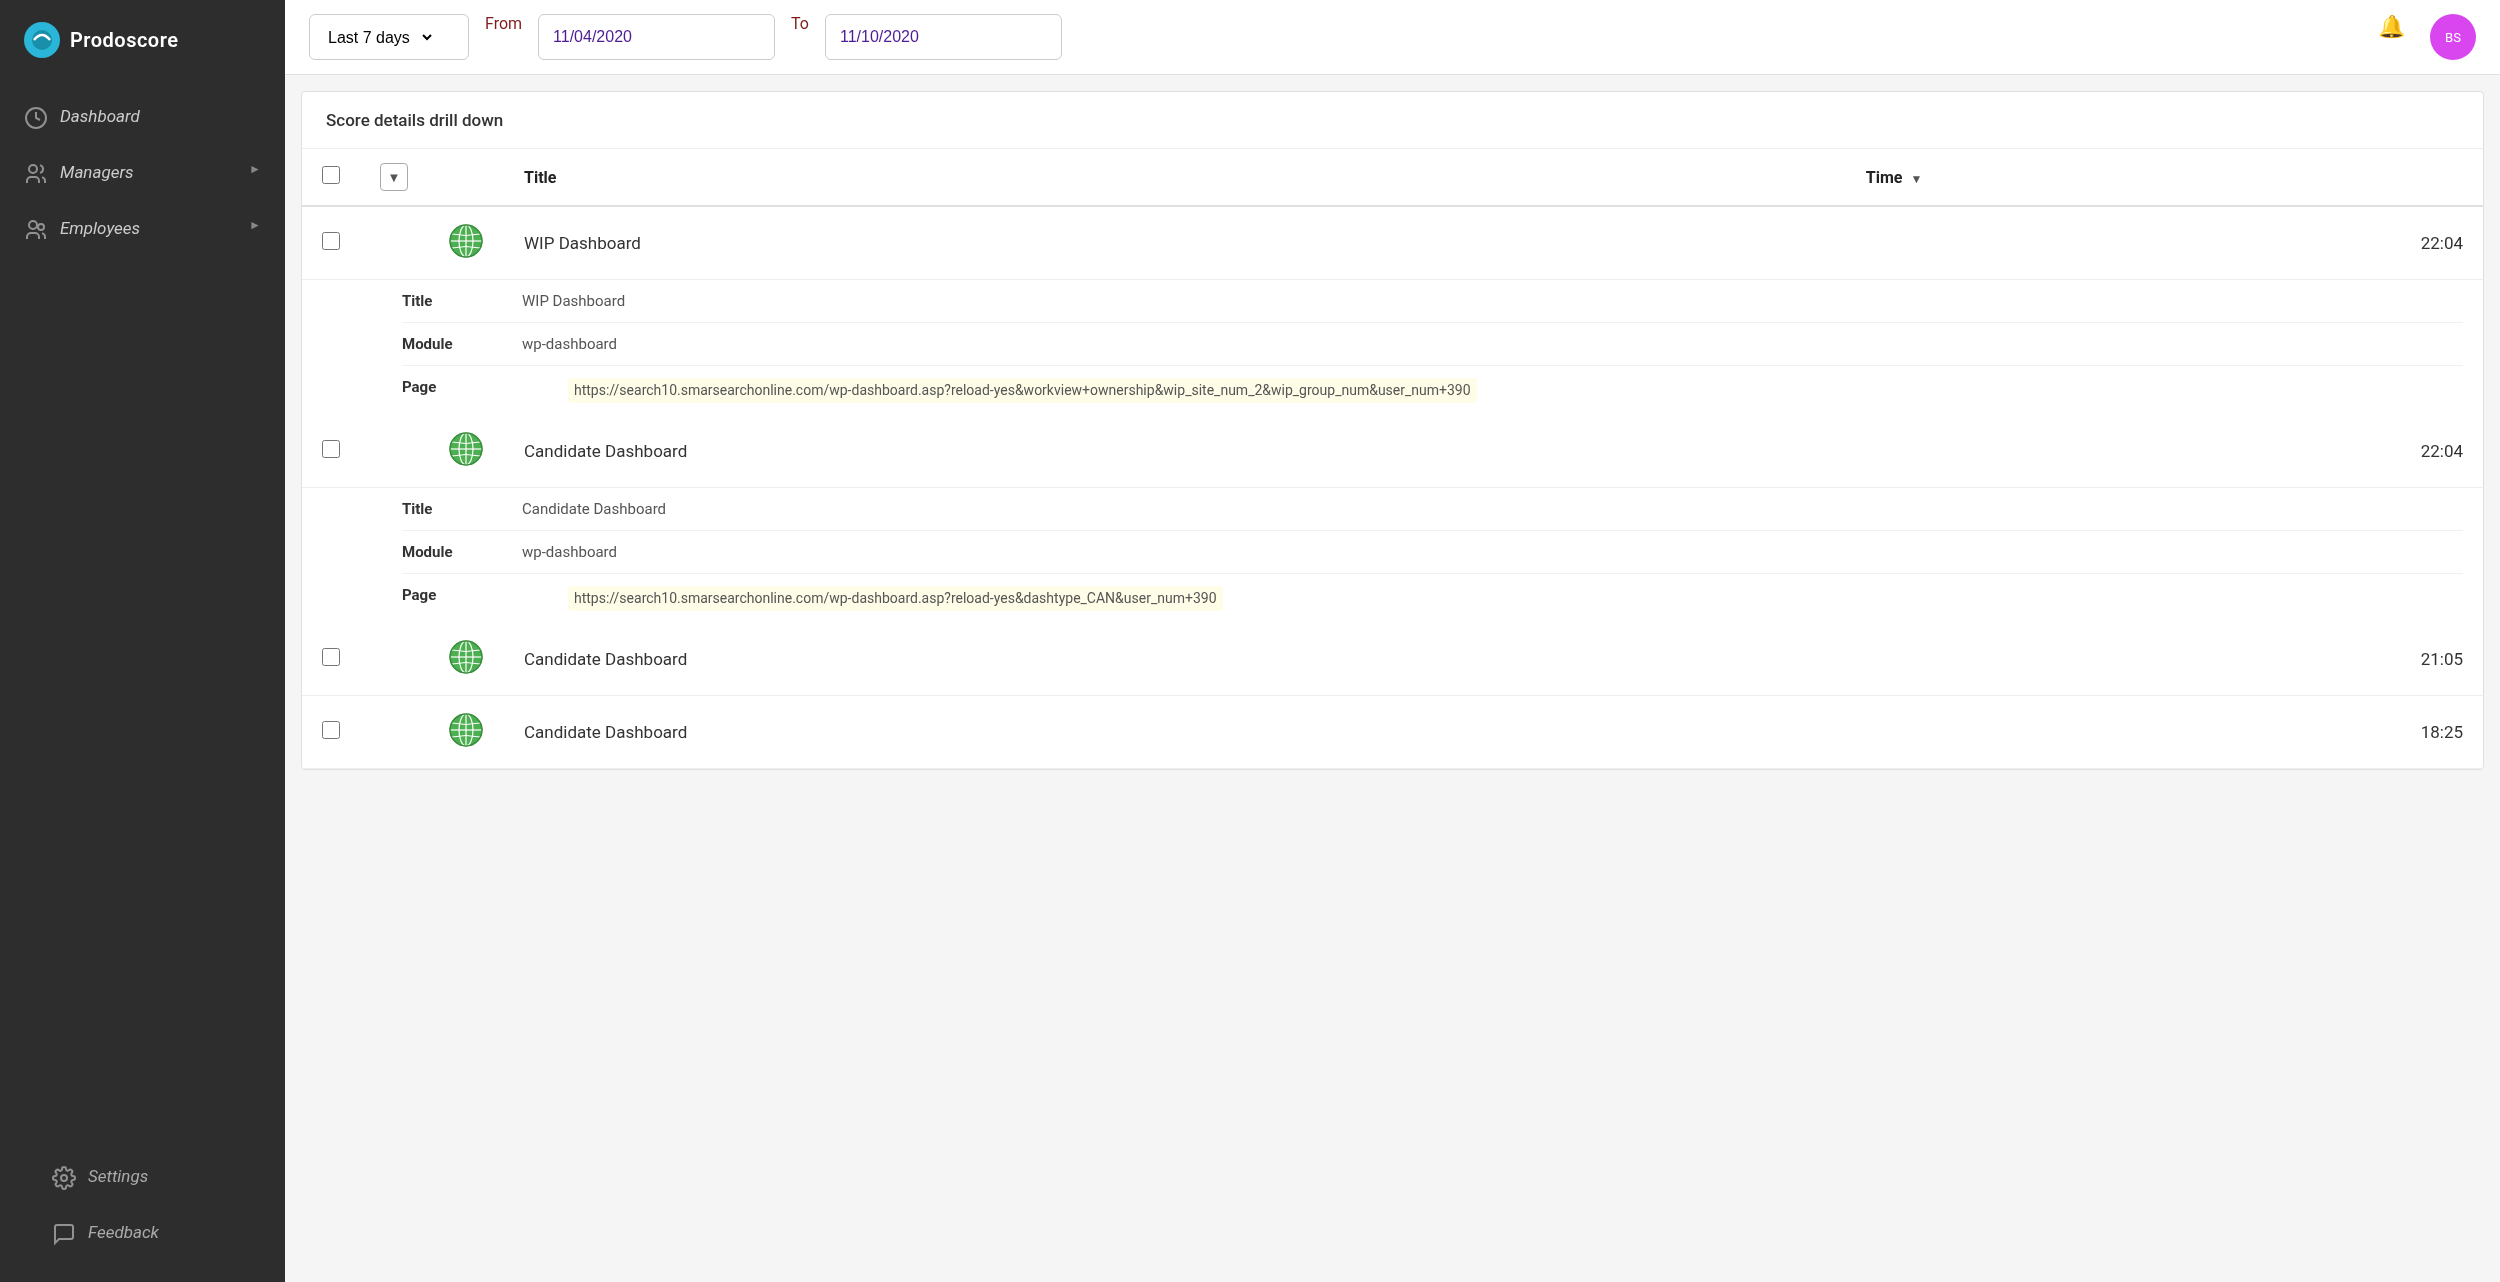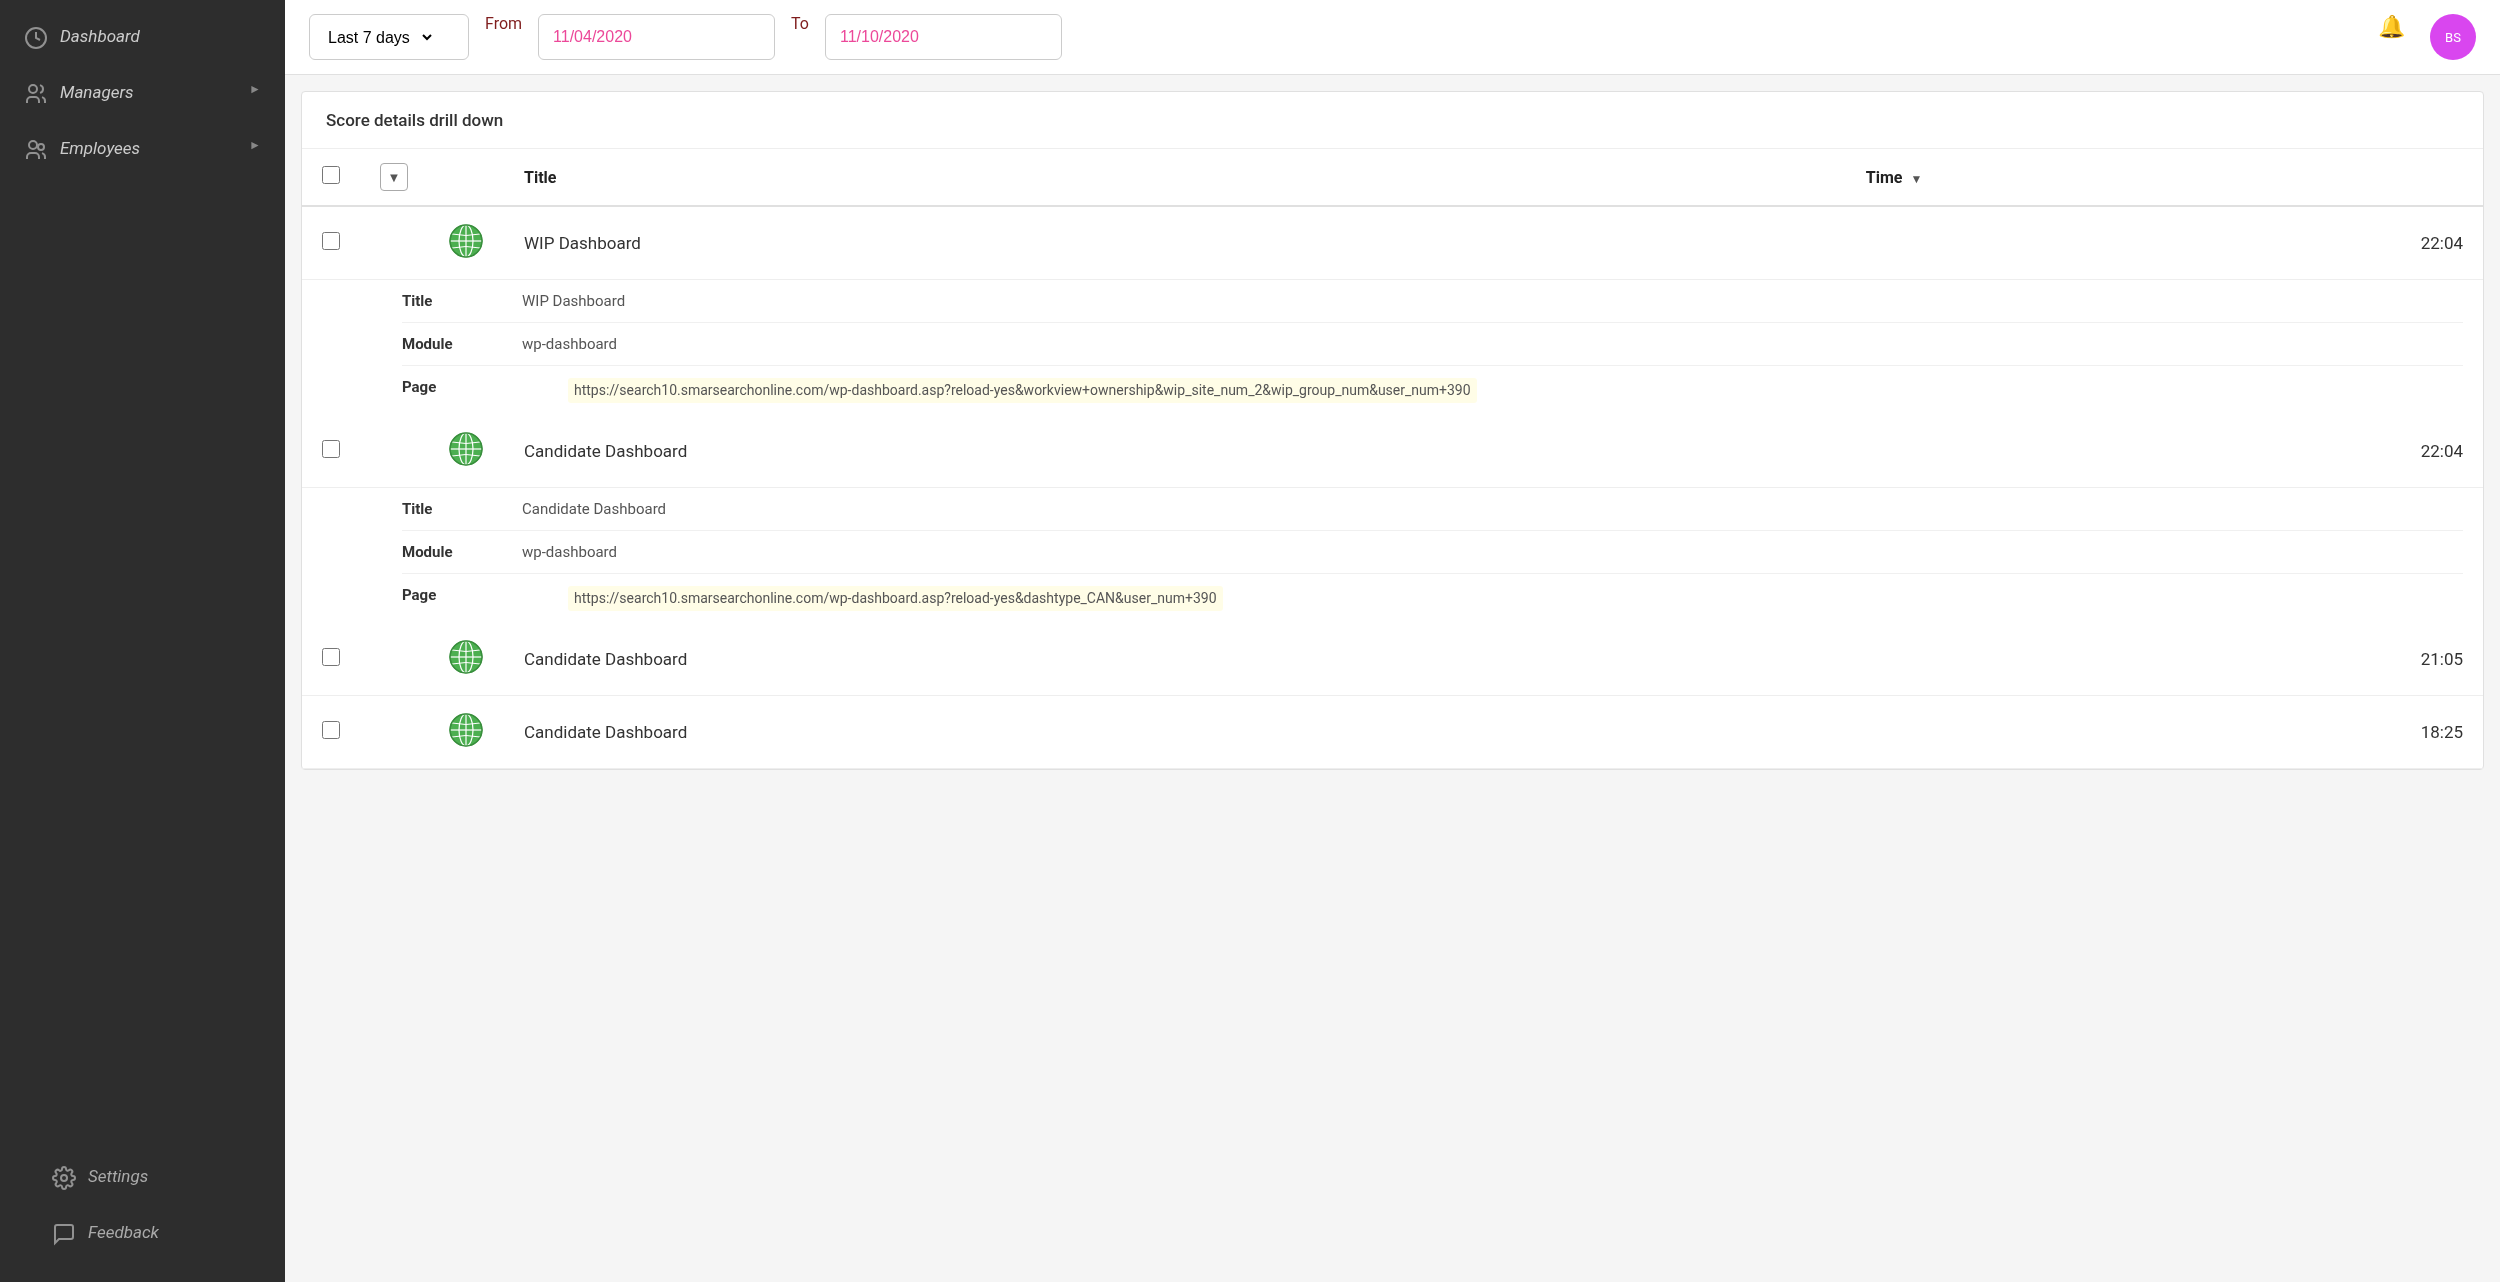--- a/index.html
+++ b/index.html
@@ -90,21 +90,21 @@
     .topbar-label {
       font-size: 16px;
       color: #7f1d1d;
     }
     .date-input {
       border: 1px solid #ccc;
       border-radius: 6px;
       padding: 8px 14px;
       font-size: 16px;
       background: #fff;
-      color: #ec4899;
+      color: #4c1d95;
       min-width: 140px;
     }
     .topbar-spacer { flex: 1; }
     .notification-icon {
       font-size: 22px;
       color: #888;
       cursor: pointer;
       margin-right: 8px;
     }
     .avatar {
@@ -247,20 +247,28 @@
       width: 36px;
       height: 36px;
     }
 
     .sort-indicator { font-size: 12px; margin-left: 4px; color: #555; }
   </style>
 </head>
 <body>
 
 <div class="sidebar">
+  <div class="sidebar-logo">
+    <svg class="logo-icon" viewBox="0 0 36 36">
+      <circle cx="18" cy="18" r="18" fill="#29b6d8"></circle>
+      <circle cx="18" cy="18" r="10" fill="#1a8faa"></circle>
+      <path d="M10 18 Q18 8 26 18" stroke="#fff" stroke-width="2.5" fill="none"></path>
+    </svg>
+    <span class="logo-text">Prodoscore</span>
+  </div>
 
   <nav class="sidebar-nav">
     <div class="nav-item">
       <svg class="nav-item-icon" viewBox="0 0 24 24" fill="none" stroke="#aaa" stroke-width="2">
         <circle cx="12" cy="12" r="10"></circle>
         <path d="M12 6v6l4 2"></path>
       </svg>
       <span class="nav-item-label">Dashboard</span>
     </div>
     <div class="nav-item">

